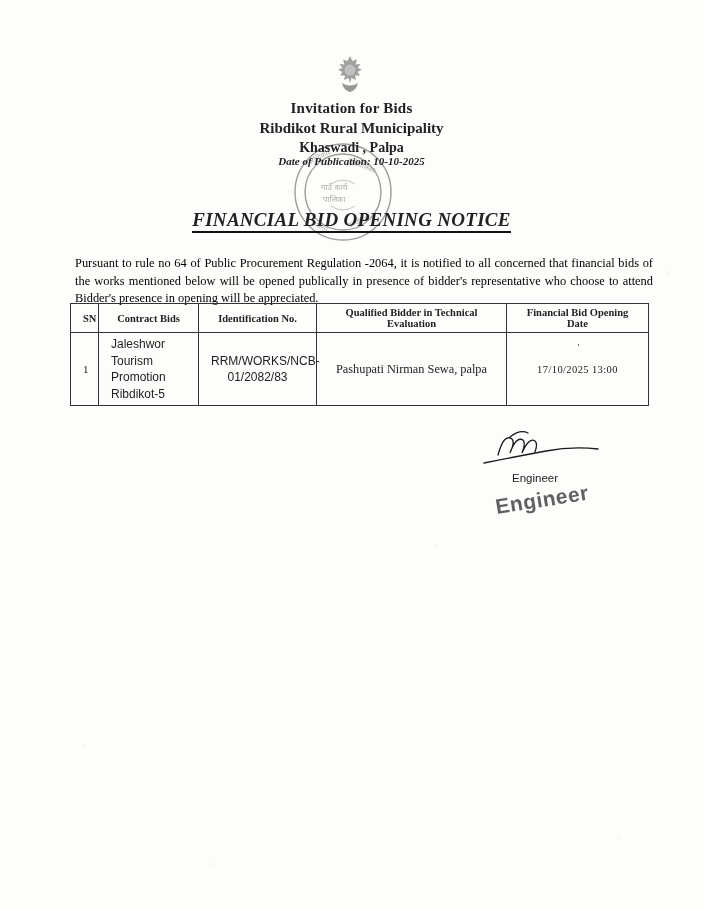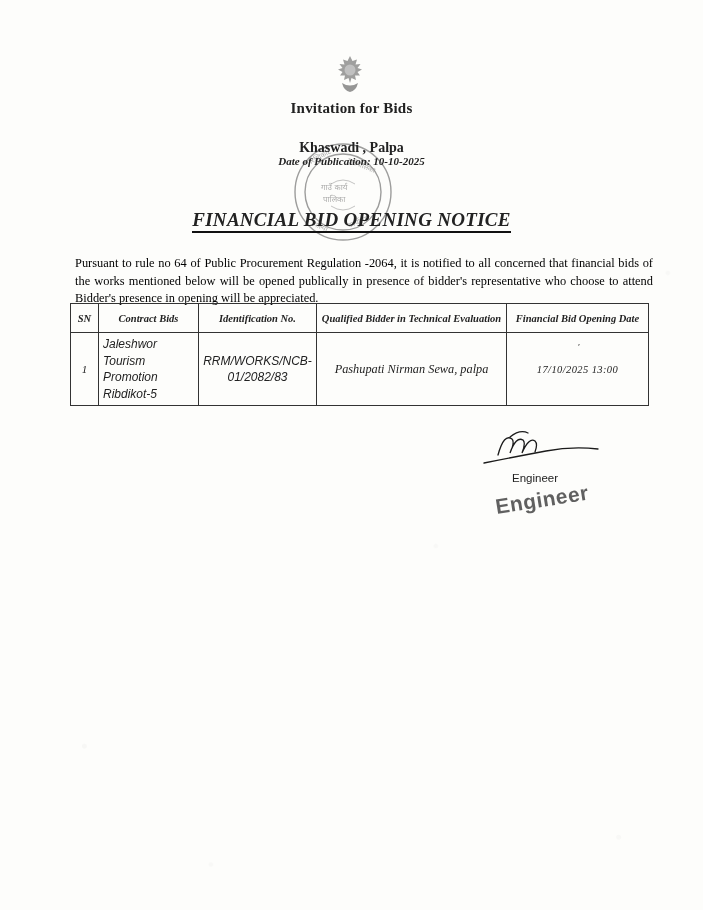--- a/index.html
+++ b/index.html
@@ -120,23 +120,22 @@
     top: 303px;
     width: 578px;
   }
   table.main {
     border-collapse: collapse;
     width: 578px;
     table-layout: fixed;
   }
   table.main th, table.main td {
     border: 1px solid #333;
-    padding: 3px 4px;
+    padding: 3px 12px;
     vertical-align: middle;
-    font-style: italic;
   }
   table.main th {
     font-size: 10.5px;
     font-weight: bold;
     text-align: center;
     height: 22px;
     font-family: "Liberation Serif", serif;
   }
   td.c-sn {
     text-align: center;
@@ -225,20 +224,21 @@
     <svg viewBox="0 0 36 40" width="36" height="40" aria-hidden="true">
       <g fill="#333">
         <path d="M18 2 L20.5 7 L25 5.5 L23.5 10.5 L28.5 10 L25.5 14 L30 15.5 L25.5 18 L28 21.5 L23 21.5 L24 26 L19.5 24 L18 29 L16.5 24 L12 26 L13 21.5 L8 21.5 L10.5 18 L6 15.5 L10.5 14 L7.5 10 L12.5 10.5 L11 5.5 L15.5 7 Z" opacity="0.55"></path>
         <circle cx="18" cy="16" r="5.5" fill="#fff" opacity="0.35"></circle>
         <path d="M10 29 q8 5 16 0 q-2 8 -8 9 q-6 -1 -8 -9 Z" opacity="0.6"></path>
       </g>
     </svg>
   </div>
 
   <div class="hdr hdr-line1">Invitation for Bids</div>
+  <div class="hdr hdr-line2">Ribdikot Rural Municipality</div>
   <div class="hdr hdr-line3">Khaswadi , Palpa</div>
   <div class="hdr hdr-line4">Date of Publication: 10-10-2025</div>
 
   <div class="stamp-round">
     <svg viewBox="0 0 104 104" width="104" height="104" aria-hidden="true">
       <g fill="none" stroke="#2f2f2f" stroke-width="1.4" opacity="0.75">
         <circle cx="52" cy="52" r="48"></circle>
         <circle cx="52" cy="52" r="38"></circle>
       </g>
       <g fill="#2f2f2f" opacity="0.65" font-family="DejaVu Sans, sans-serif" font-size="7">

